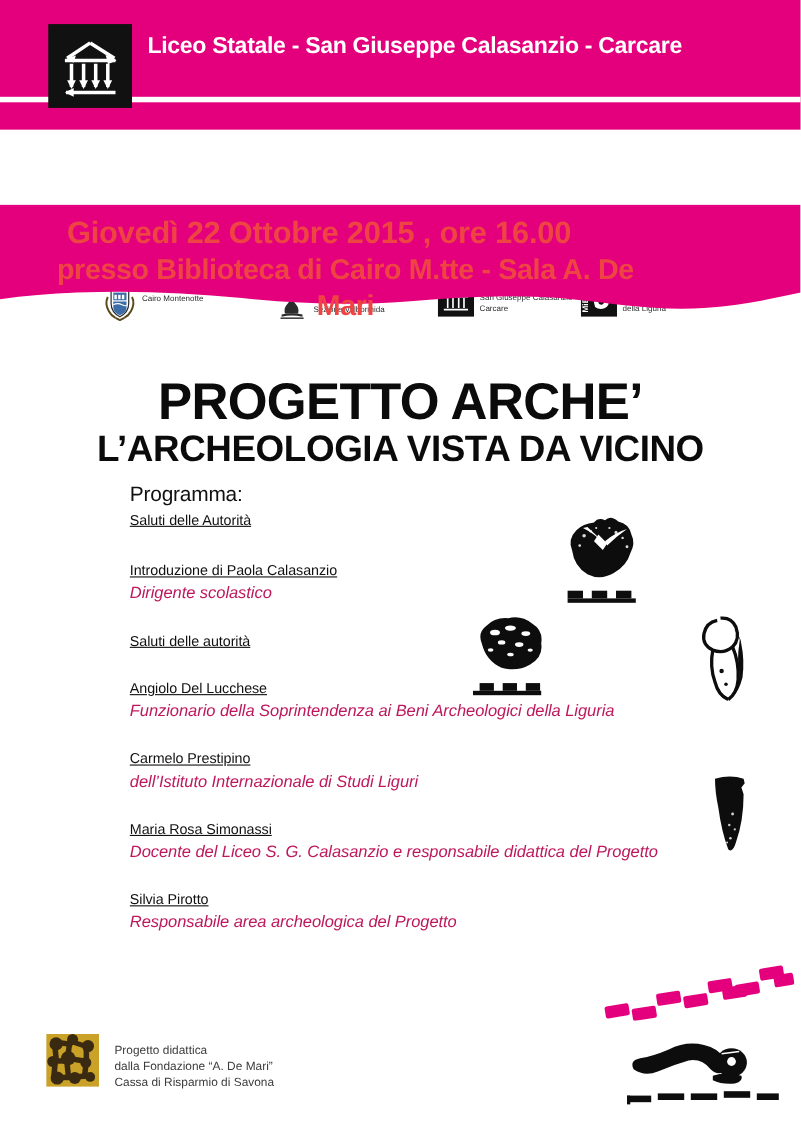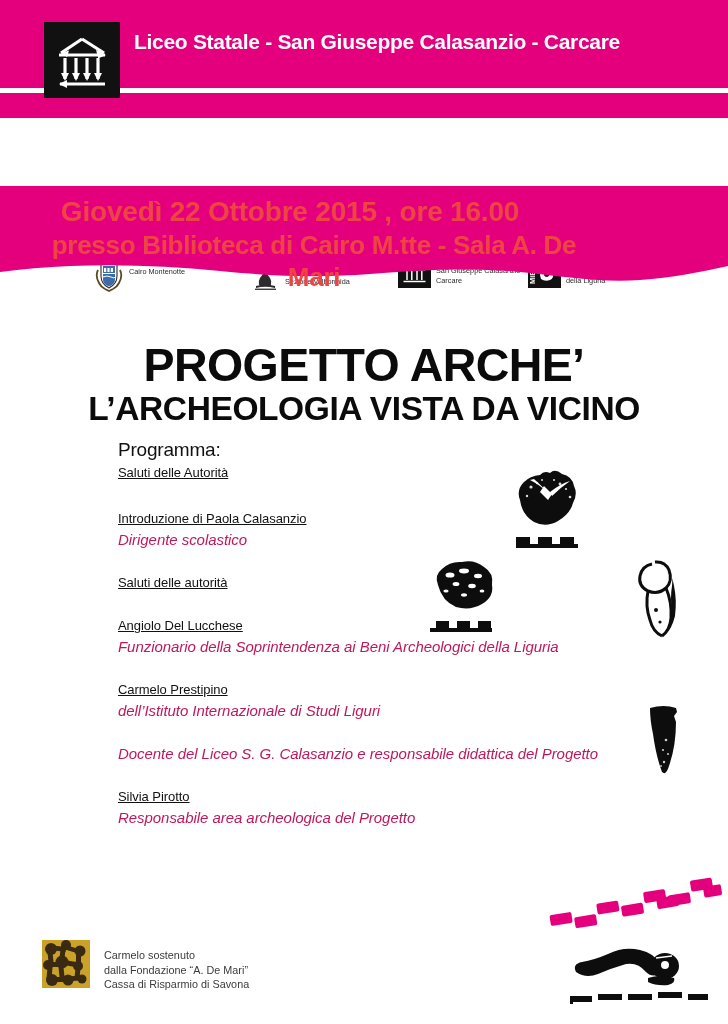--- a/index.html
+++ b/index.html
@@ -360,20 +360,21 @@
     <div class="gap-md"></div>
 
     <div class="blk">
       <div class="prog-name">Carmelo Prestipino</div>
       <div class="prog-role">dell’Istituto Internazionale di Studi Liguri</div>
     </div>
 
     <div class="gap-md"></div>
 
     <div class="blk">
+      <div class="prog-name">Maria Rosa Simonassi</div>
       <div class="prog-role">Docente del Liceo S. G. Calasanzio e responsabile didattica del Progetto</div>
     </div>
 
     <div class="gap-md"></div>
 
     <div class="blk">
       <div class="prog-name">Silvia Pirotto</div>
       <div class="prog-role">Responsabile area archeologica del Progetto</div>
     </div>
   </div>
@@ -526,18 +527,18 @@
         <rect x="18" y="6" width="5" height="17" transform="rotate(7 20 14)"></rect>
         <rect x="34" y="12" width="5" height="15"></rect>
         <rect x="17" y="23" width="5" height="18" transform="rotate(-6 19 32)"></rect>
         <rect x="33" y="26" width="5" height="14" transform="rotate(6 35 33)"></rect>
         <rect x="5" y="26" width="5" height="15" transform="rotate(5 7 33)"></rect>
       </g>
     </svg>
   </div>
 
   <div class="footer-text">
-    <div>Carmelo sostenuto</div>
+    <div>Progetto didattica</div>
     <div>dalla Fondazione “A. De Mari”</div>
     <div>Cassa di Risparmio di Savona</div>
   </div>
 
 </div>
 
 </body></html>

